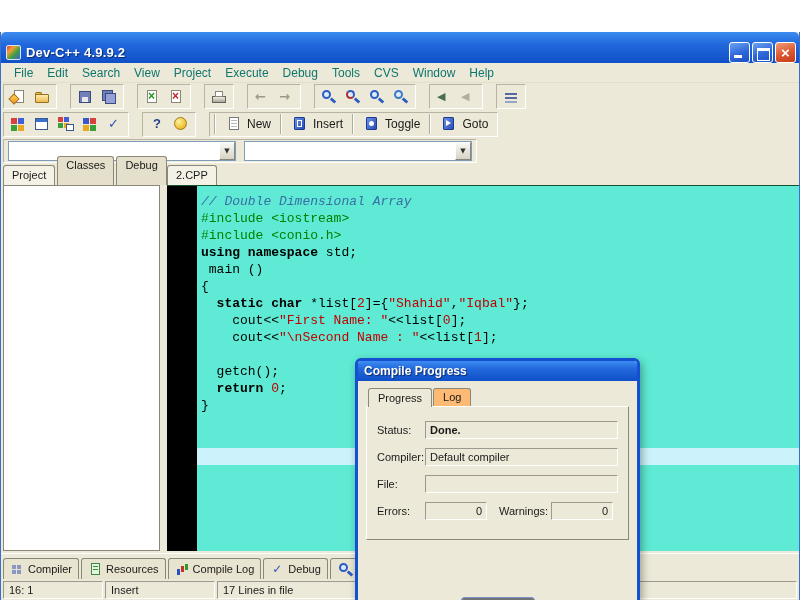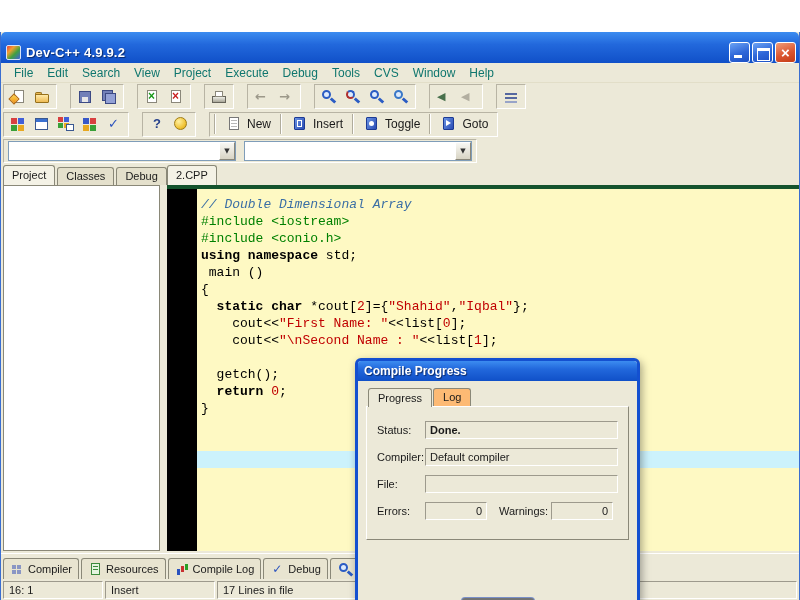--- a/index.html
+++ b/index.html
@@ -33,27 +33,27 @@
 .combo-row{flex:0 0 26px;display:flex;align-items:center;padding:1px 2px}
 .combo-band{display:flex;gap:8px;padding:0 4px;border:1px solid;border-color:#b8b4a4 #fff #fff #b8b4a4;height:24px;align-items:center}
 .combo{display:flex;width:228px;height:20px;border:1px solid #7F9DB9;background:#fff}
 .combo-field{flex:1;font-size:11px;padding:2px 3px;color:#000;overflow:hidden;white-space:nowrap}
 .combo-btn{width:16px;display:flex;align-items:center;justify-content:center;background:linear-gradient(#f8f8f4,#d8d4c4);border:1px solid;border-color:#fff #8a877a #8a877a #fff}
 .combo-btn::after{content:"▼";font-size:7px;color:#333;font-family:"DejaVu Sans",sans-serif}
 
 .tabs-row{flex:0 0 21px;position:relative}
 .ptabs{position:absolute;left:2px;bottom:0;display:flex;align-items:flex-end}
 .etabs{position:absolute;left:166px;bottom:0;display:flex;align-items:flex-end}
-.tab{height:18px;line-height:17px;padding:0 8px;font-size:11px;color:#1a1a1a;background:#E4E0CC;border:1px solid #8a8878;border-bottom:none;border-radius:3px 3px 0 0;margin-right:2px}
+.tab{height:29px;line-height:17px;padding:0 8px;font-size:11px;color:#1a1a1a;background:#E4E0CC;border:1px solid #8a8878;border-bottom:none;border-radius:3px 3px 0 0;margin-right:2px}
 .tab.active{height:20px;line-height:19px;background:#F4F2E6}
 
 .main-area{flex:1 1 auto;display:flex;padding:0 0 2px 2px;min-height:0}
 .left-panel{flex:0 0 157px;background:#fff;border:1px solid #8a8878}
 .splitter{flex:0 0 7px}
-.editor{flex:1 1 auto;display:flex;background:#fef9c3;border-top:4px solid #14532d;min-width:0}
+.editor{flex:1 1 auto;display:flex;background:#5eead4;border-top:1px solid #14532d;min-width:0}
 .gutter{flex:0 0 30px;background:var(--gutter,#000)}
 .code-area{flex:1 1 auto;padding:7px 0 0 4px;font-family:"Liberation Mono","DejaVu Sans Mono",monospace;font-size:13px;overflow:hidden}
 .code-line{height:17px;line-height:17px;white-space:pre}
 .code-line.hl{background:var(--highlight-line,#CCF2FC);margin-left:-4px;padding-left:4px}
 .tok-comment{color:var(--syntax-comment,#3A6EA5);font-style:italic}
 .tok-preproc{color:var(--syntax-preproc,#008000)}
 .tok-keyword{color:#000;font-weight:bold}
 .tok-string{color:var(--syntax-string,#C00000)}
 .tok-number{color:var(--syntax-number,#C00000)}
 .tok-plain{color:#000}
@@ -318,21 +318,21 @@
       <div class="splitter"></div>
       <div class="editor">
         <div class="gutter"></div>
         <div class="code-area">
             <div class="code-line"><span class="tok-comment">// Double Dimensional Array</span></div>
             <div class="code-line"><span class="tok-preproc">#include &lt;iostream&gt;</span></div>
             <div class="code-line"><span class="tok-preproc">#include &lt;conio.h&gt;</span></div>
             <div class="code-line"><span class="tok-keyword">using namespace</span><span class="tok-plain"> std;</span></div>
             <div class="code-line"><span class="tok-plain"> main ()</span></div>
             <div class="code-line"><span class="tok-plain">{</span></div>
-            <div class="code-line"><span class="tok-plain">  </span><span class="tok-keyword">static char</span><span class="tok-plain"> *cout[</span><span class="tok-number">2</span><span class="tok-plain">]={</span><span class="tok-string">"Shahid"</span><span class="tok-plain">,</span><span class="tok-string">"Iqbal"</span><span class="tok-plain">};</span></div>
+            <div class="code-line"><span class="tok-plain">  </span><span class="tok-keyword">static char</span><span class="tok-plain"> *list[</span><span class="tok-number">2</span><span class="tok-plain">]={</span><span class="tok-string">"Shahid"</span><span class="tok-plain">,</span><span class="tok-string">"Iqbal"</span><span class="tok-plain">};</span></div>
             <div class="code-line"><span class="tok-plain">    cout&lt;&lt;</span><span class="tok-string">"First Name: "</span><span class="tok-plain">&lt;&lt;list[</span><span class="tok-number">0</span><span class="tok-plain">];</span></div>
             <div class="code-line"><span class="tok-plain">    cout&lt;&lt;</span><span class="tok-string">"\nSecond Name : "</span><span class="tok-plain">&lt;&lt;list[</span><span class="tok-number">1</span><span class="tok-plain">];</span></div>
             <div class="code-line"></div>
             <div class="code-line"><span class="tok-plain">  getch();</span></div>
             <div class="code-line"><span class="tok-plain">  </span><span class="tok-keyword">return</span><span class="tok-plain"> </span><span class="tok-number">0</span><span class="tok-plain">;</span></div>
             <div class="code-line"><span class="tok-plain">}</span></div>
             <div class="code-line"></div>
             <div class="code-line"></div>
             <div class="code-line hl"></div>
             <div class="code-line"></div>

